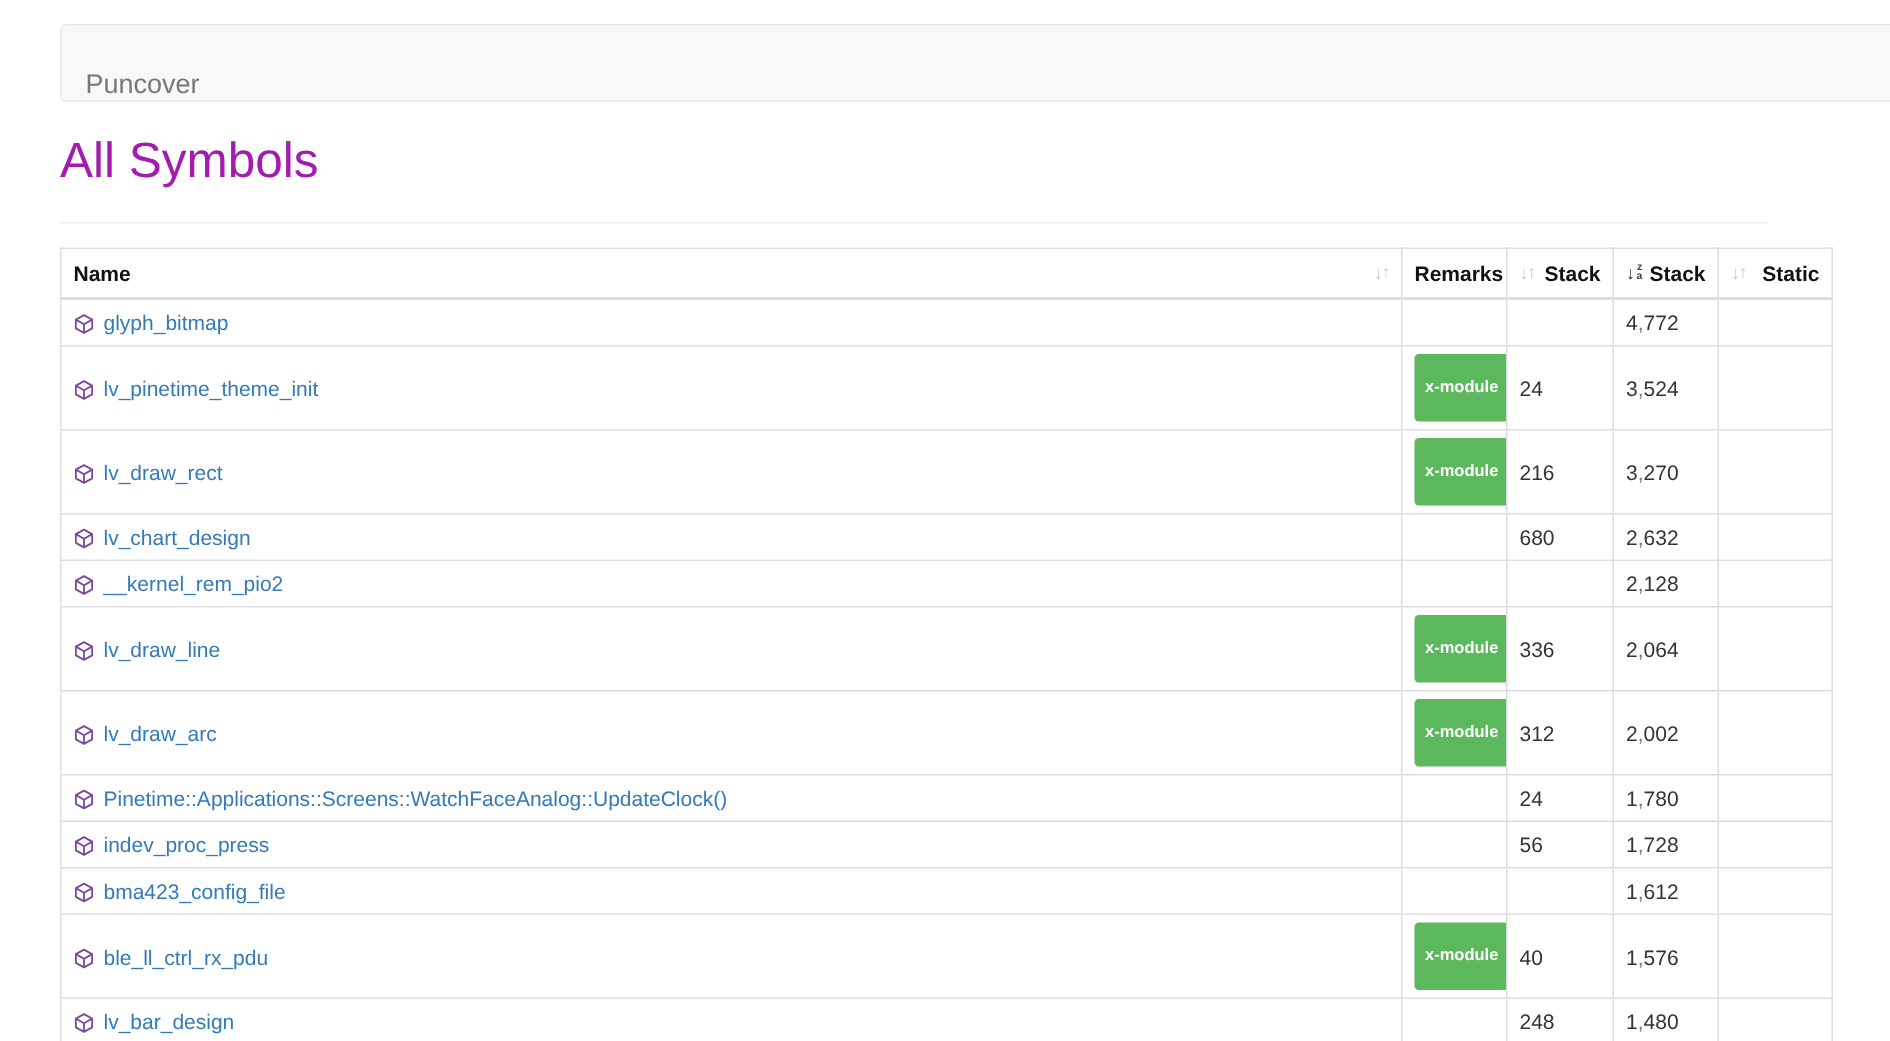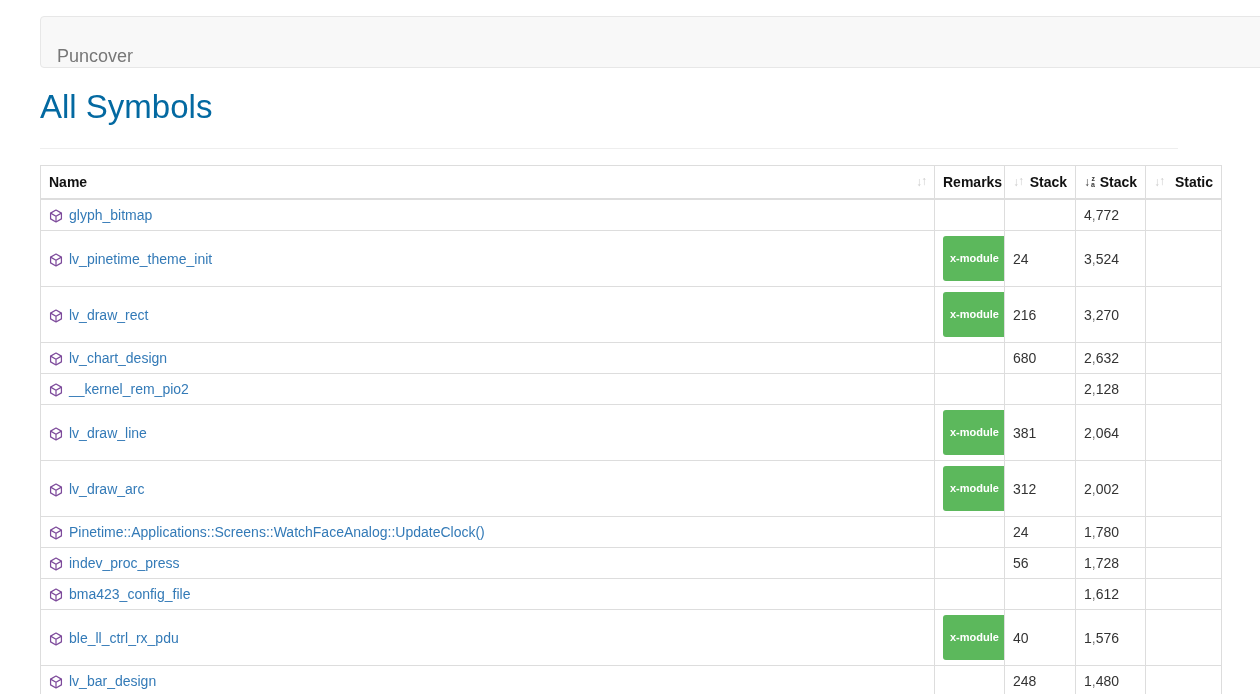--- a/index.html
+++ b/index.html
@@ -27,21 +27,21 @@
     font-size: 18px;
     color: #777;
     text-decoration: none;
     cursor: pointer;
   }
 
   
   h1.page-title {
     font-size: 33px;
     font-weight: 500;
-    color: #0369a1;
+    color: #a21caf;
     margin: 20px 0 10px 0;
     letter-spacing: 0;
   }
   hr.rule {
     border: 0;
     border-top: 1px solid #eee;
     width: 1138px;
     margin: 22px 0 0 0;
   }
 
@@ -252,21 +252,21 @@
   <tr>
     <td class="al">
       <svg class="pkg-icon" width="14" height="14" viewBox="0 0 16 16" fill="none" stroke="#7d4a9b" stroke-width="1.4" stroke-linejoin="round">
         <path d="M8 1.2 L14.2 4.7 V11.3 L8 14.8 L1.8 11.3 V4.7 Z"></path>
         <path d="M1.8 4.7 L8 8.2 L14.2 4.7 M8 8.2 V14.8"></path>
       </svg><a class="sym-link">lv_draw_line</a>
     </td>
     <td class="ac">
       <span class="xm-badge">x-module</span>
     </td>
-    <td class="ar stack">381</td>
+    <td class="ar stack">336</td>
     <td class="ar code">2<span class="cm">,</span>064</td>
     <td class="ar static"></td>
   </tr>
 
   <tr>
     <td class="al">
       <svg class="pkg-icon" width="14" height="14" viewBox="0 0 16 16" fill="none" stroke="#7d4a9b" stroke-width="1.4" stroke-linejoin="round">
         <path d="M8 1.2 L14.2 4.7 V11.3 L8 14.8 L1.8 11.3 V4.7 Z"></path>
         <path d="M1.8 4.7 L8 8.2 L14.2 4.7 M8 8.2 V14.8"></path>
       </svg><a class="sym-link">lv_draw_arc</a>

